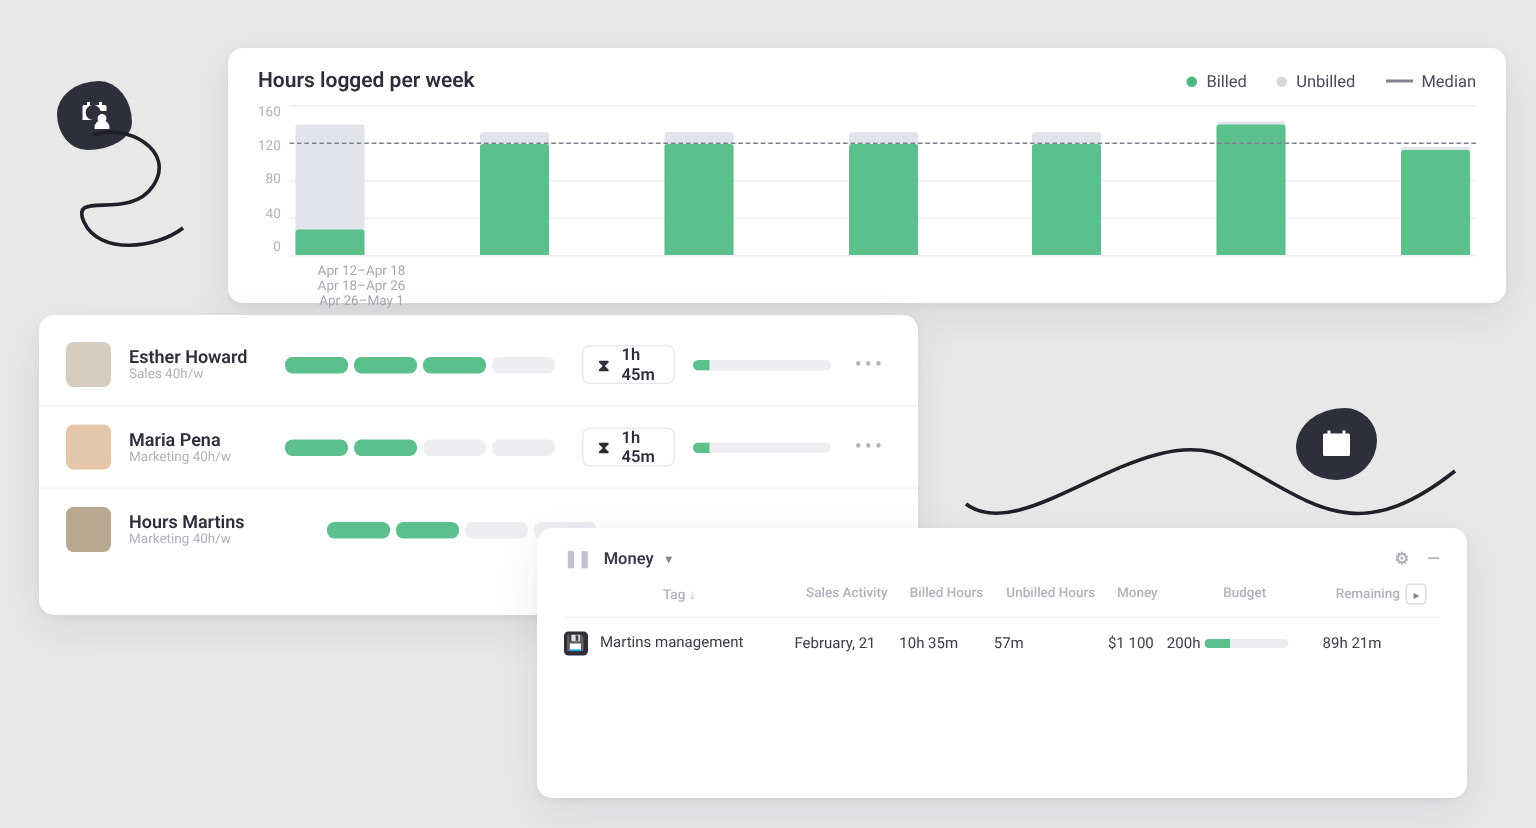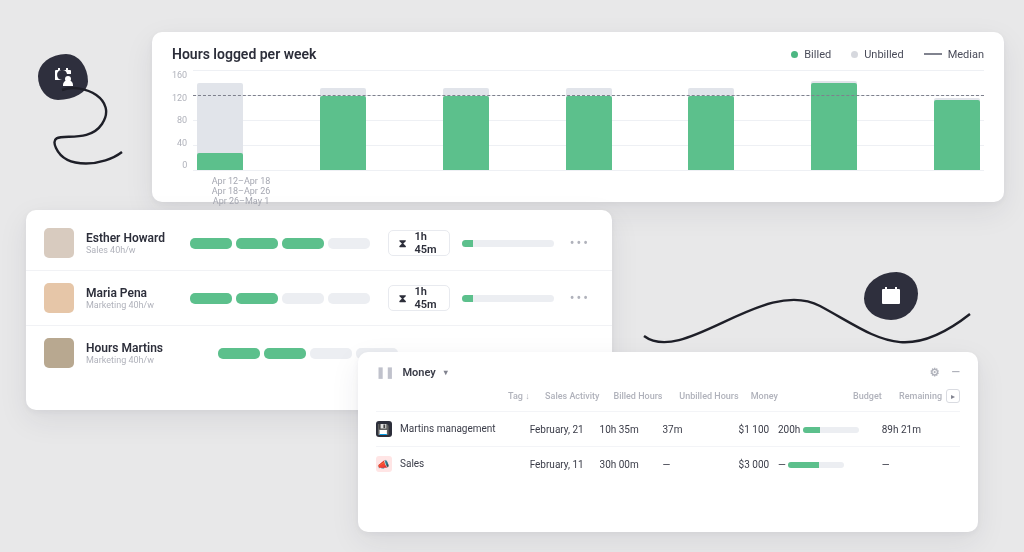--- a/index.html
+++ b/index.html
@@ -73,21 +73,21 @@
   .prog-fill { height:100%; background:#5cc08c; }
   .kebab { color:#b0b2bb; font-size:14px; letter-spacing:2px; margin-left:auto; padding:4px; cursor:pointer;}
 
   
   .tags-card { top: 352px; left: 358px; width: 620px; height: 180px; padding: 14px 18px; font-size: 10px; }
   .tags-top { display:flex; align-items:center; justify-content:space-between; color:#3a3c48; font-weight:600; font-size:11px; margin-bottom: 10px; }
   .tags-top-l { display:flex; align-items:center; gap:8px; }
   .tag-ico { color:#c0c2cc; }
   .top-actions { display:flex; align-items:center; gap:12px; color:#b0b2bb;}
   table { width:100%; border-collapse: collapse; }
-  th { text-align:right; font-weight:500; color:#b0b2bb; font-size:9px; padding-bottom:8px; }
+  th { text-align:center; font-weight:500; color:#b0b2bb; font-size:9px; padding-bottom:8px; }
   th.r, td.r { }
   td { padding: 9px 0; font-size:10px; color:#3a3c48; border-top:1px solid #f3f4f7;}
   .row-ico { width:16px; height:16px; border-radius:3px; display:inline-flex; align-items:center; justify-content:center; margin-right:8px; vertical-align:middle;}
   .ico-fm { background:#2c2e3a; color:#fff;}
   .ico-s1 { background:#ffe5e5; color:#e0544a;}
   .ico-s2 { background:#ffe9d6; color:#c25b13;}
   .budget-bar { width:56px; height:6px; background:#eceef2; border-radius:3px; display:inline-block; overflow:hidden; vertical-align:middle;}
   .budget-bar > i { display:block; height:100%; background:#5cc08c;}
   .neg { color:#d94a43; }
   .sort-ico { font-size:9px; }
@@ -273,29 +273,20 @@
         <th class="r">Money</th>
         <th class="r">Budget</th>
         <th class="r"><span>Remaining</span><span class="exp-btn">▸</span></th>
       </tr>
     </thead>
     <tbody id="tags-body">
         <tr>
           <td><span class="row-ico ico-fm">💾</span><span>Martins management</span></td>
           <td>February, 21</td>
           <td class="r">10h  35m</td>
-          <td class="r">37m</td>
+          <td class="r">57m</td>
           <td class="r">$1  100</td>
           <td class="r">200h <span class="budget-bar"><i style="width:30%"></i></span></td>
           <td class="r ">89h  21m</td>
         </tr>
-        <tr>
-          <td><span class="row-ico ico-s1">📣</span><span>Sales</span></td>
-          <td>February, 11</td>
-          <td class="r">30h  00m</td>
-          <td class="r">—</td>
-          <td class="r">$3  000</td>
-          <td class="r">— <span class="budget-bar"><i style="width:55%"></i></span></td>
-          <td class="r ">—</td>
-        </tr>
       </tbody>
   </table>
 </div>
 
 </body></html>

